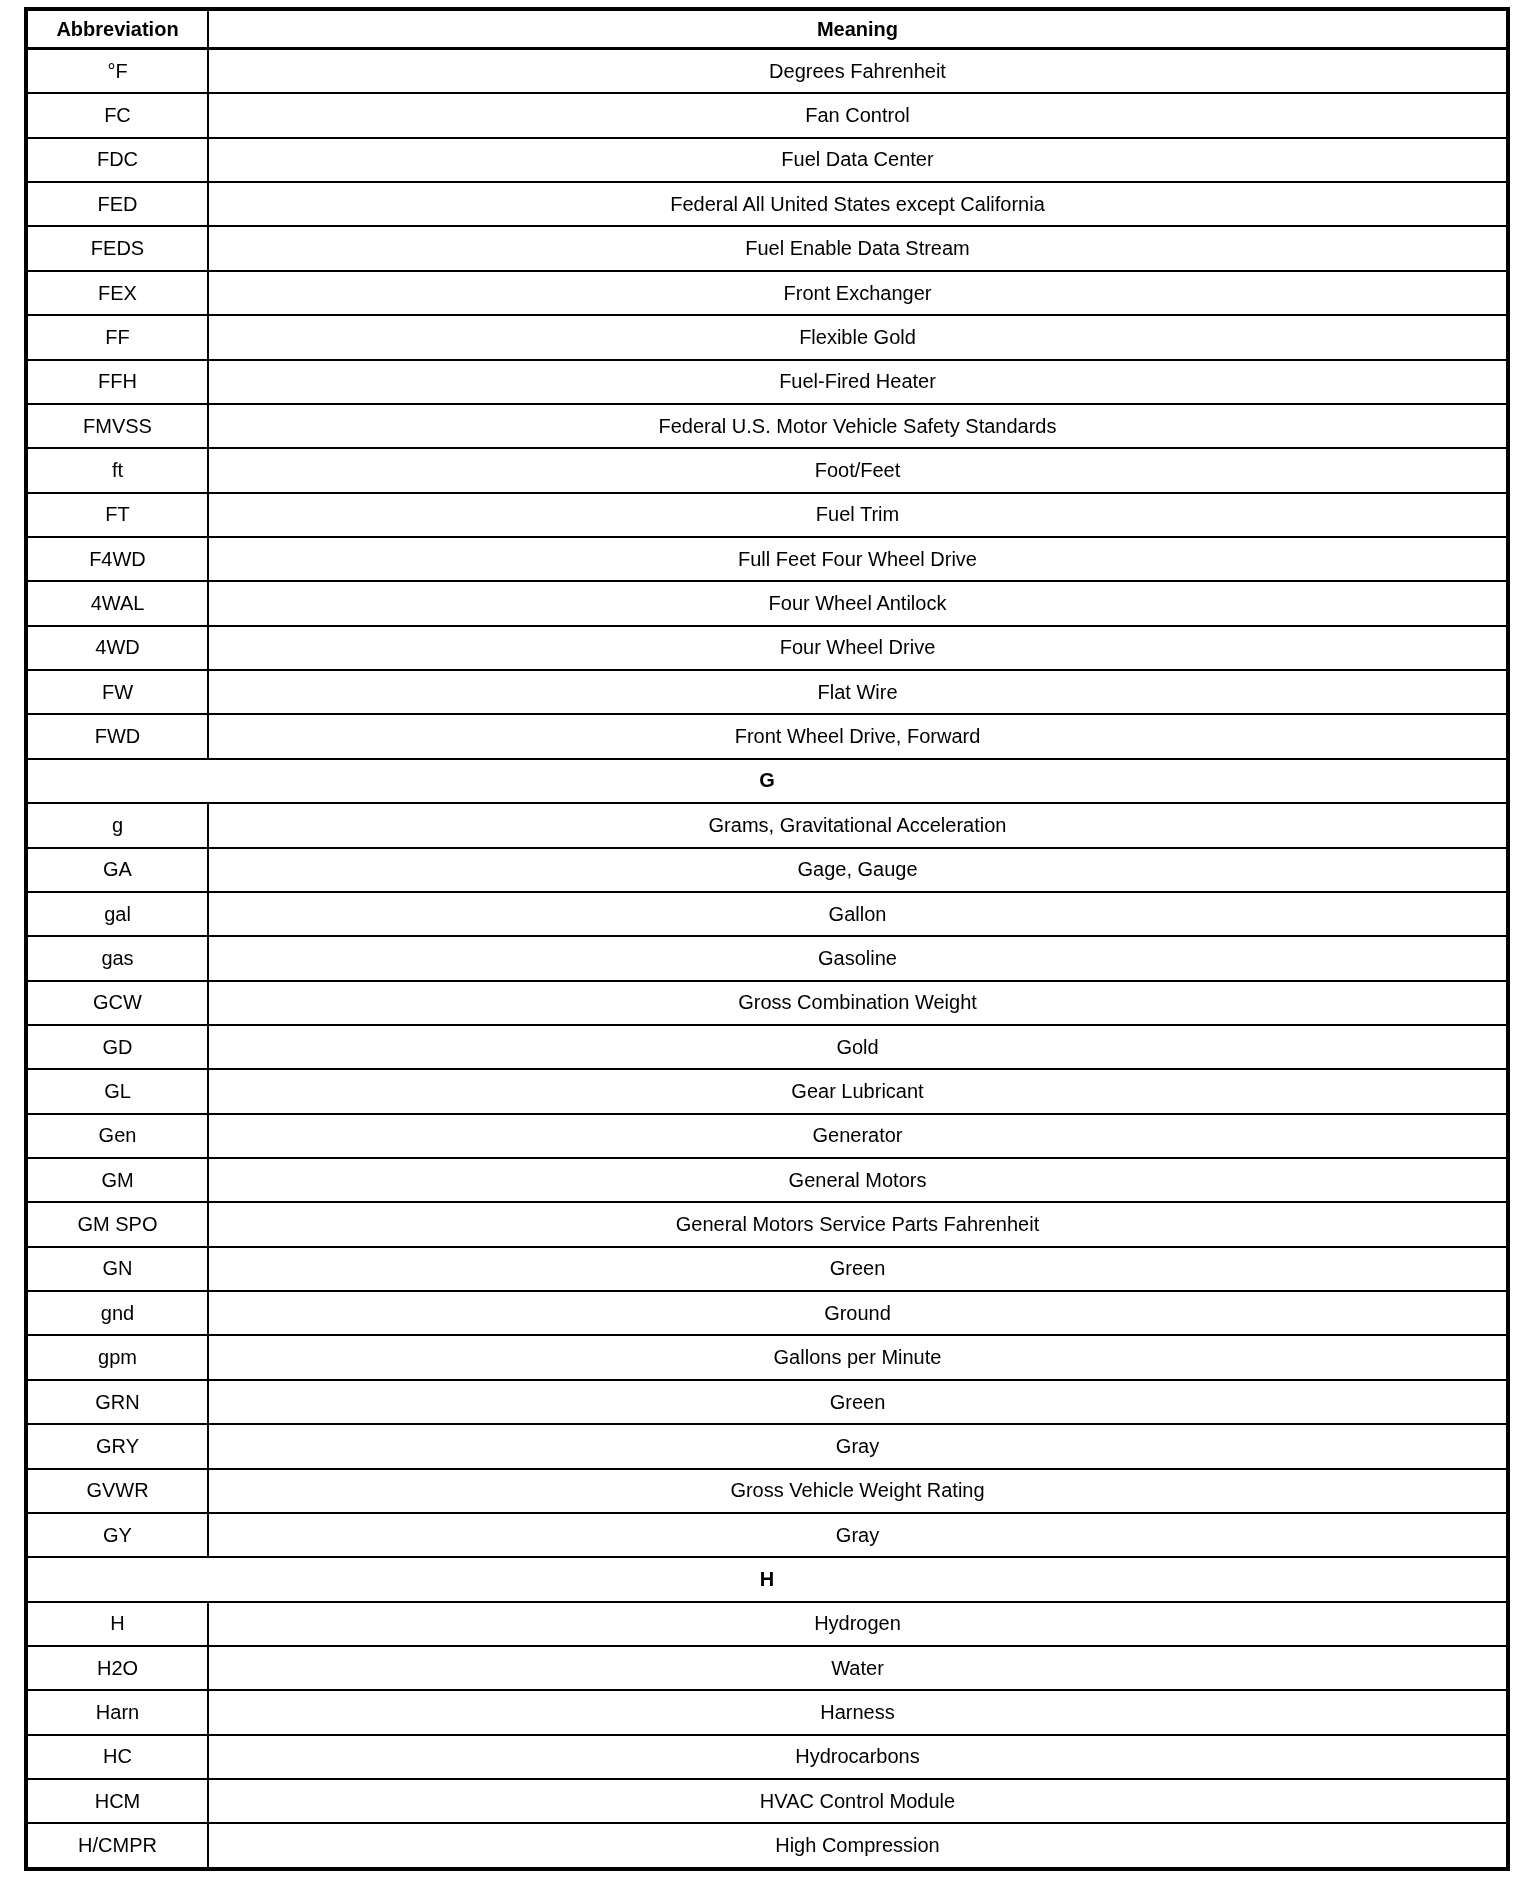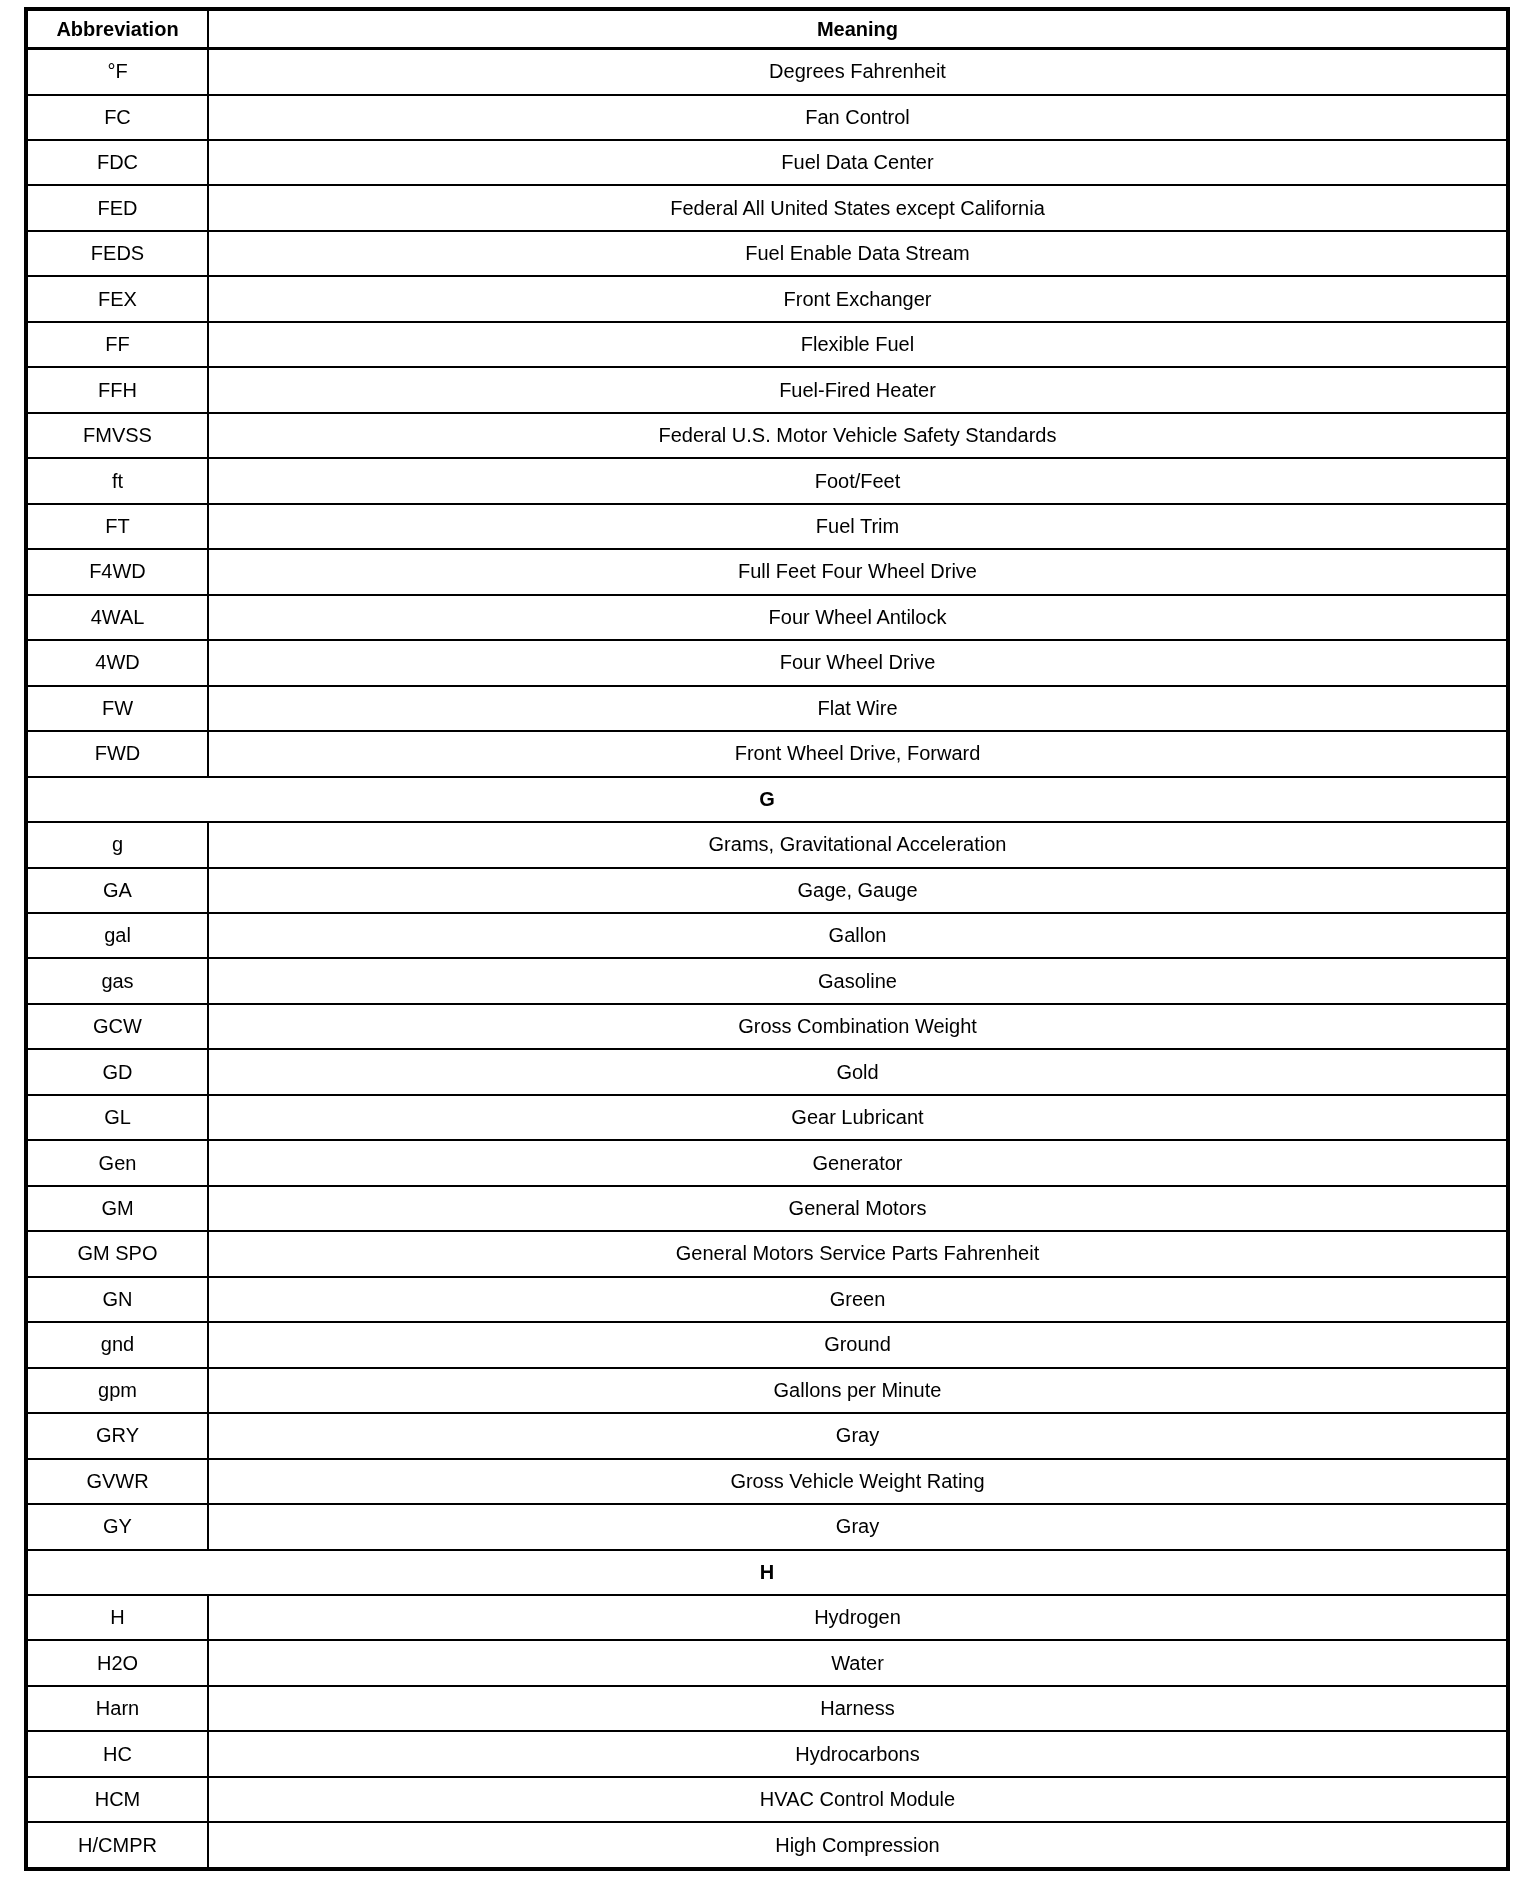--- a/index.html
+++ b/index.html
@@ -89,21 +89,21 @@
         <tr>
           <td class="abbr">FEDS</td>
           <td class="meaning">Fuel Enable Data Stream</td>
         </tr>
         <tr>
           <td class="abbr">FEX</td>
           <td class="meaning">Front Exchanger</td>
         </tr>
         <tr>
           <td class="abbr">FF</td>
-          <td class="meaning">Flexible Fuel</td>
+          <td class="meaning">Flexible Gold</td>
         </tr>
         <tr>
           <td class="abbr">FFH</td>
           <td class="meaning">Fuel-Fired Heater</td>
         </tr>
         <tr>
           <td class="abbr">FMVSS</td>
           <td class="meaning">Federal U.S. Motor Vehicle Safety Standards</td>
         </tr>
         <tr>
@@ -181,20 +181,24 @@
           <td class="abbr">GN</td>
           <td class="meaning">Green</td>
         </tr>
         <tr>
           <td class="abbr">gnd</td>
           <td class="meaning">Ground</td>
         </tr>
         <tr>
           <td class="abbr">gpm</td>
           <td class="meaning">Gallons per Minute</td>
+        </tr>
+        <tr>
+          <td class="abbr">GRN</td>
+          <td class="meaning">Green</td>
         </tr>
         <tr>
           <td class="abbr">GRY</td>
           <td class="meaning">Gray</td>
         </tr>
         <tr>
           <td class="abbr">GVWR</td>
           <td class="meaning">Gross Vehicle Weight Rating</td>
         </tr>
         <tr>

